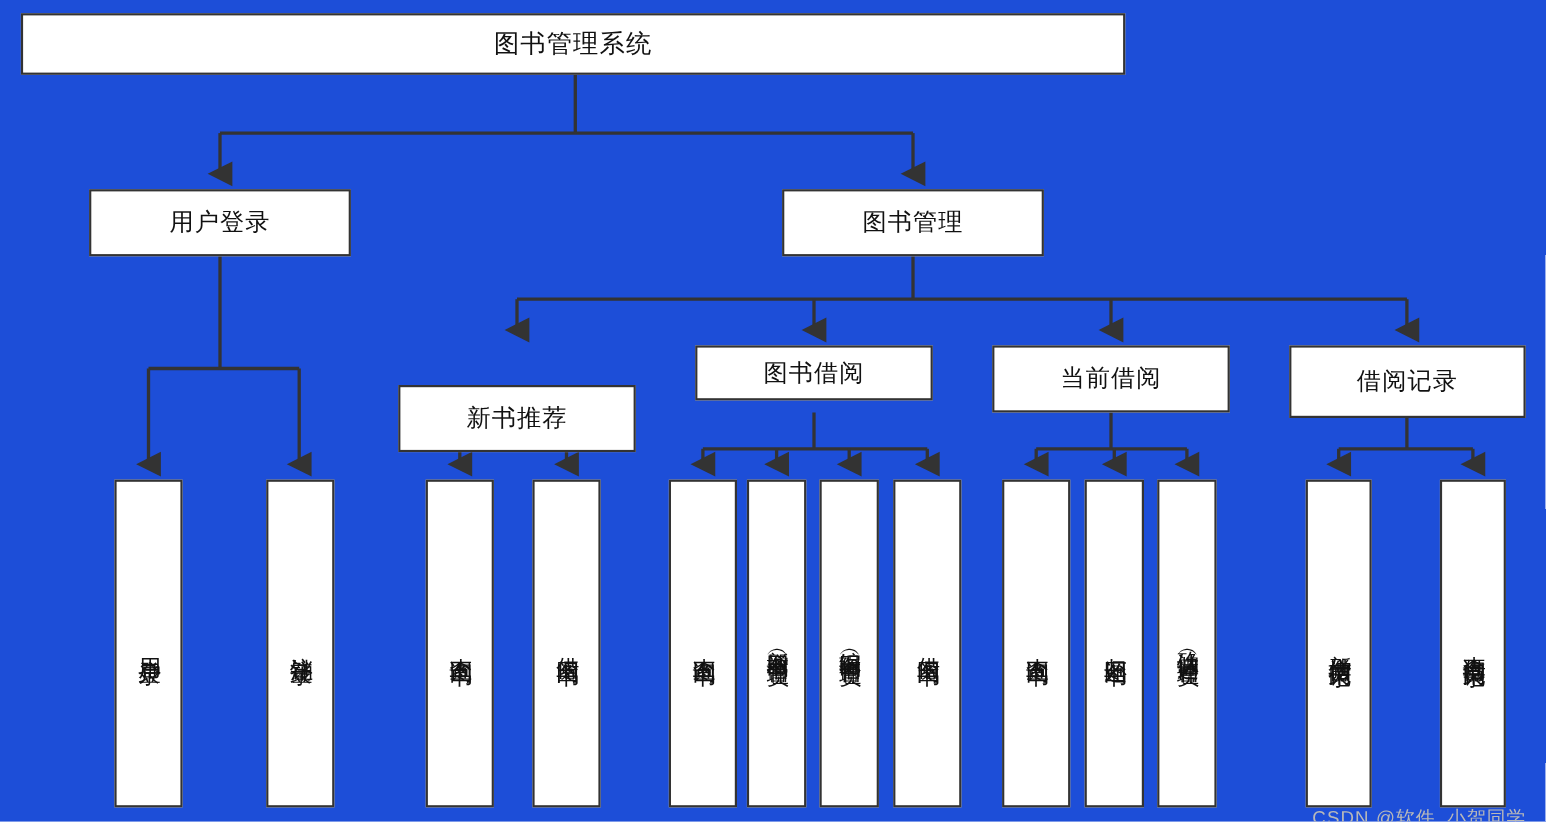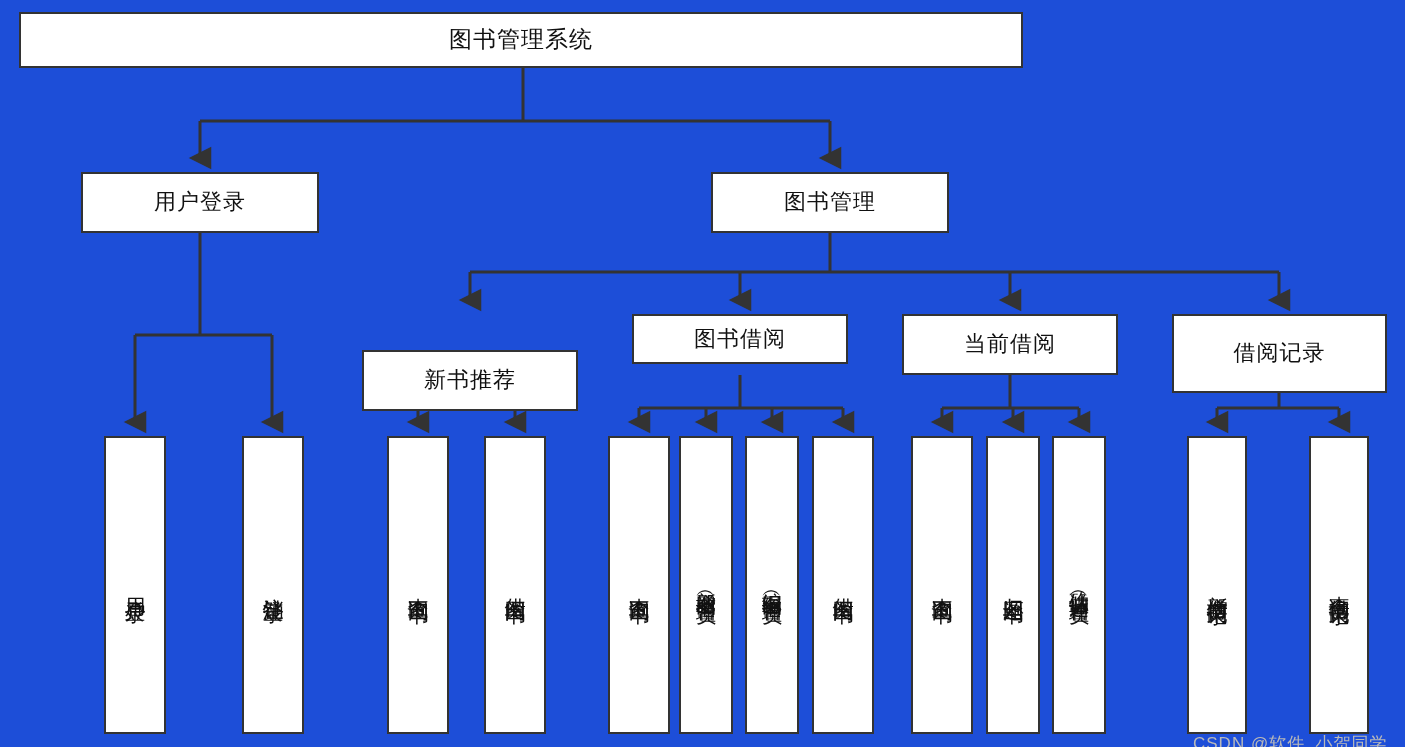--- a/index.html
+++ b/index.html
@@ -133,21 +133,21 @@
 
   <div class="node horiz" style="left:362px; top:314px; width:216px; height:61px;margin-top:36px;">
     <span>新书推荐</span>
   </div>
   <div class="node horiz" style="left:632px; top:314px; width:216px; height:50px;">
     <span>图书借阅</span>
   </div>
   <div class="node horiz" style="left:902px; top:314px; width:216px; height:61px;">
     <span>当前借阅</span>
   </div>
-  <div class="node horiz" style="left:1172px; top:314px; width:215px; height:79px;text-align:right;">
+  <div class="node horiz" style="left:1172px; top:314px; width:215px; height:66px;text-align:right;">
     <span>借阅记录</span>
   </div>
 
   <div class="node leaf" style="left:104px; top:436px; width:62px; height:298px;">
     <span class="leaf-label">用户登录</span>
   </div>
   <div class="node leaf" style="left:242px; top:436px; width:62px; height:298px;">
     <span class="leaf-label">注销登录</span>
   </div>
   <div class="node leaf" style="left:387px; top:436px; width:62px; height:298px;">

